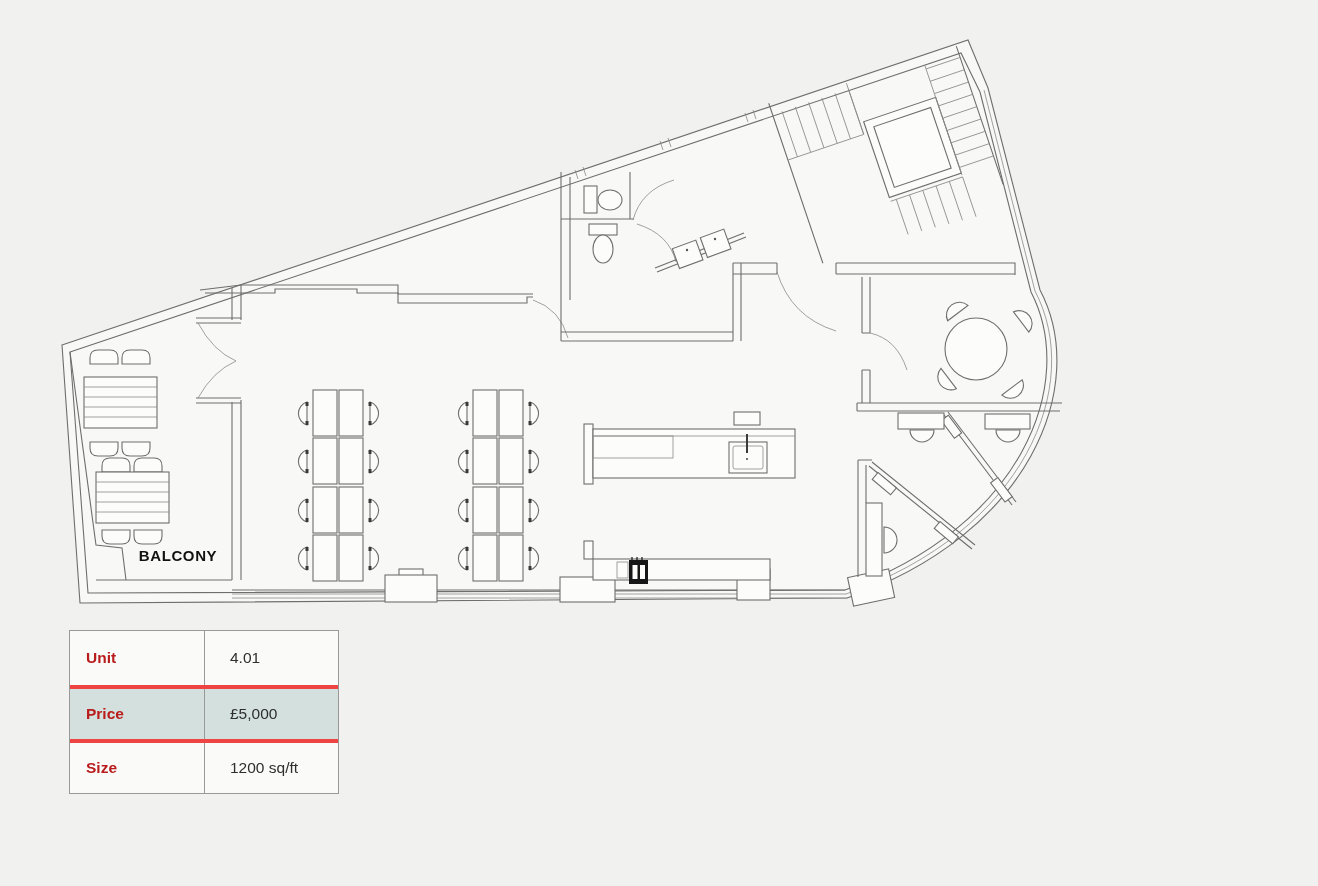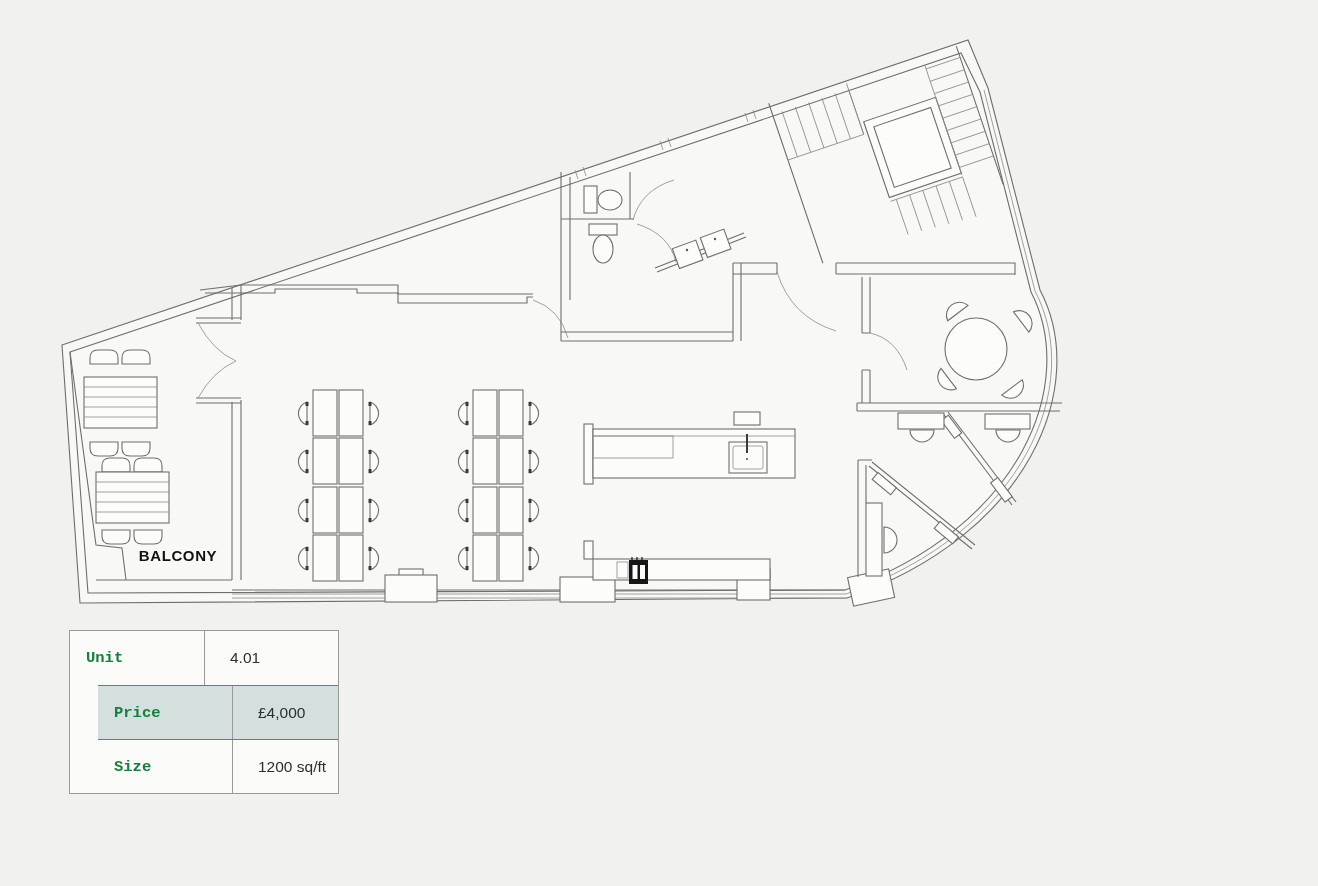--- a/index.html
+++ b/index.html
@@ -22,27 +22,27 @@
   }
   .info-table{
     position:absolute;left:69px;top:630px;width:270px;
     border:1px solid #999;box-sizing:border-box;
     background:#fafaf9;
   }
   .info-row{
     display:grid;grid-template-columns:134px 1fr;
     height:54px;box-sizing:border-box;
   }
-  .info-row + .info-row{border-top:1px solid #ef4444;margin-left:28px;}
+  .info-row + .info-row{border-top:4px solid #ef4444;}
   .info-row.hl{background:#d3e0de;}
   .cell{
     display:flex;align-items:center;box-sizing:border-box;
     font-size:15.5px;color:#1c1c1c;
   }
-  .cell.label{font-weight:bold;padding-left:16px;color:#15803d;font-family:Liberation Mono, monospace;}
+  .cell.label{font-weight:bold;padding-left:16px;color:#b91c1c;}
   .cell.value{border-left:1px solid #999;padding-left:25px;font-weight:400;color:#2e2e2e;}
 </style>
 </head>
 <body>
 
 <div class="page">
 
   <svg class="plan-svg" width="1318" height="886" viewBox="0 0 1318 886">
 
     <g>
@@ -245,21 +245,21 @@
     </g>
   </svg>
 
   <div class="info-table">
     <div class="info-row">
       <div class="cell label">Unit</div>
       <div class="cell value">4.01</div>
     </div>
     <div class="info-row hl">
       <div class="cell label">Price</div>
-      <div class="cell value">£4,000</div>
+      <div class="cell value">£5,000</div>
     </div>
     <div class="info-row">
       <div class="cell label">Size</div>
       <div class="cell value">1200 sq/ft</div>
     </div>
   </div>
 
 </div>
 
 </body></html>

